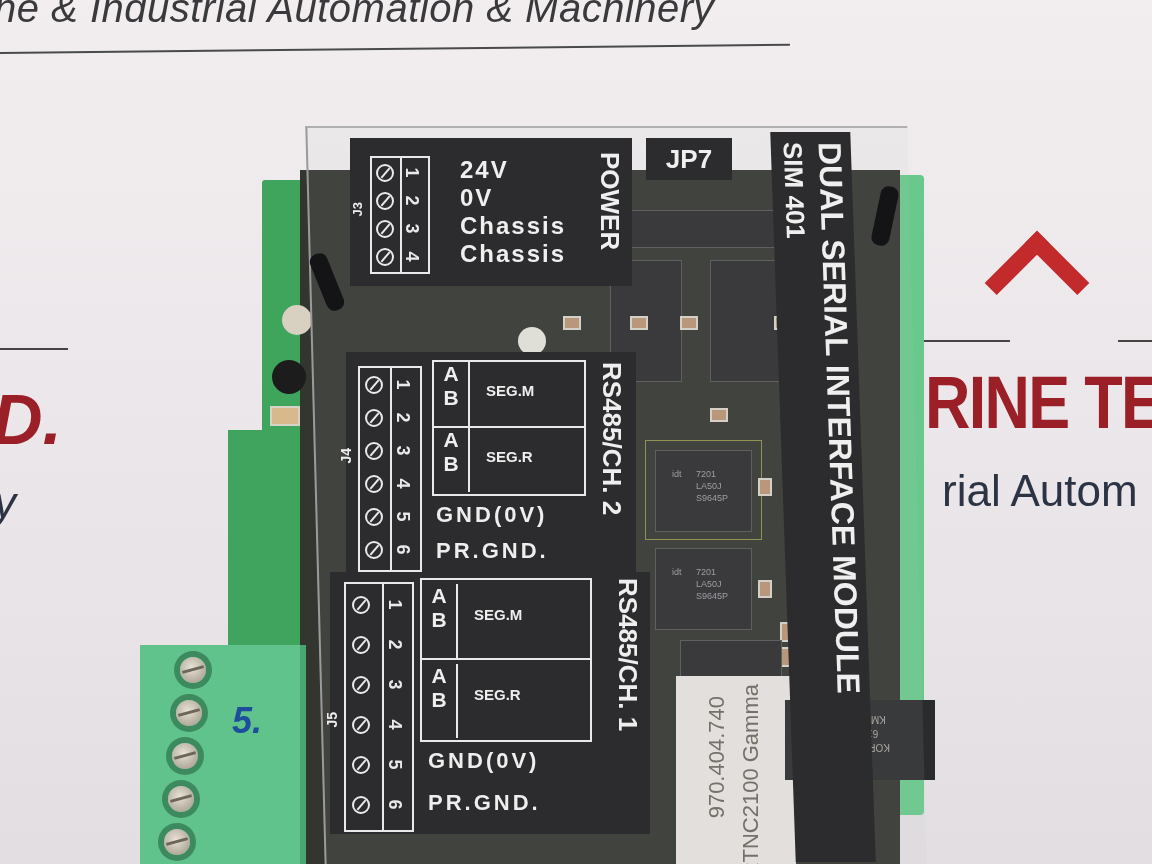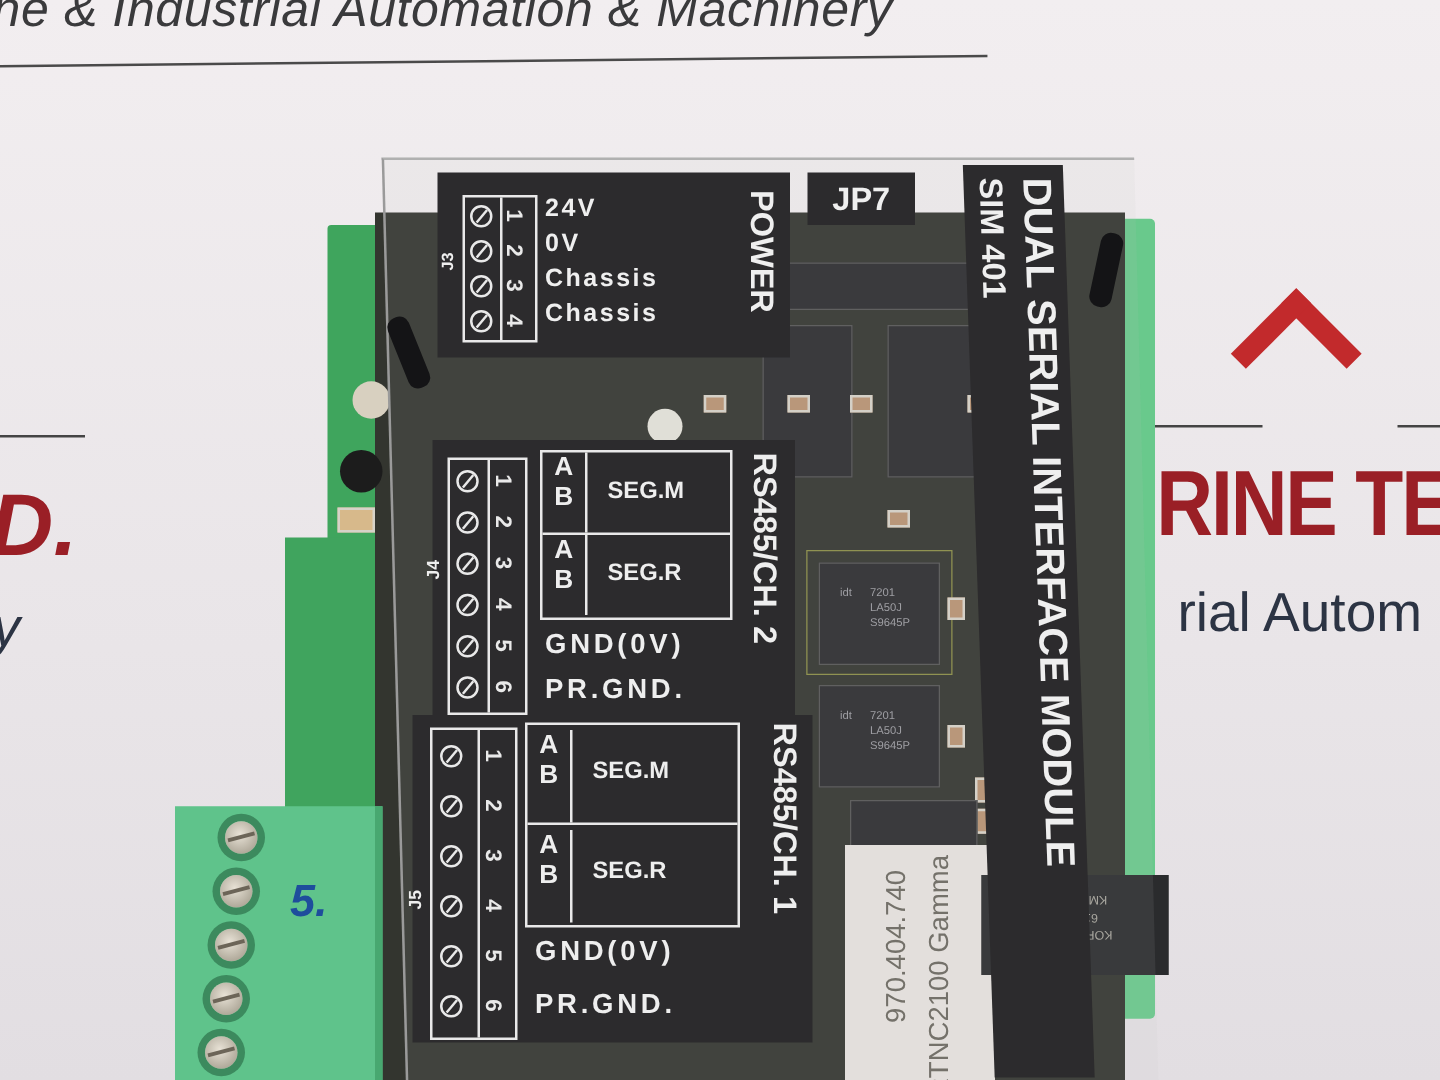--- a/index.html
+++ b/index.html
@@ -29,33 +29,33 @@
   .chip .txt{position:absolute;color:#9a9aa0;font-size:9px;line-height:10px;}
   .smd{position:absolute;background:#b89272;border:2px solid #d6d2c8;}
   .trace{position:absolute;border:1px solid #8b8e46;}
   .label-black{position:absolute;background:#1b1a1c;color:#f4f4f4;}
   .power-panel{left:350px;top:138px;width:282px;height:148px;}
   .power-col{position:absolute;left:20px;top:18px;width:56px;height:114px;border:2px solid #eee;}
   .power-col .div{position:absolute;left:28px;top:0;width:2px;height:100%;background:#eee;}
   .slot{position:absolute;width:18px;height:18px;border-radius:50%;border:2px solid #eee;box-sizing:border-box;}
   .slot:after{content:"";position:absolute;left:1px;top:6px;width:13px;height:2px;background:#eee;transform:rotate(-50deg);}
   .pin-num{position:absolute;font-size:18px;font-weight:bold;color:#eee;transform:rotate(90deg);}
-  .plabel{position:absolute;left:86px;font-size:20px;font-weight:bold;letter-spacing:2px;}
+  .plabel{position:absolute;left:110px;font-size:24px;font-weight:bold;letter-spacing:2px;}
   .vert{position:absolute;writing-mode:vertical-rl;font-weight:bold;white-space:nowrap;}
   .jp7{left:646px;top:138px;width:86px;height:42px;font-size:26px;font-weight:bold;text-align:center;line-height:42px;}
   .title-strip{left:783px;top:132px;width:80px;height:730px;transform:skewX(2deg);}
   .rs-panel{position:absolute;background:#1b1a1c;color:#f3f3f3;}
   .rs2{left:346px;top:352px;width:290px;height:225px;}
   .rs1{left:330px;top:572px;width:320px;height:262px;}
   .term{position:absolute;border:2px solid #eee;}
   .term .div{position:absolute;top:0;width:2px;height:100%;background:#eee;}
   .seg-box{position:absolute;border:2px solid #eee;}
   .seg-row{position:absolute;left:0;width:100%;border-bottom:2px solid #eee;}
   .seg-ab{position:absolute;left:0;width:34px;border-right:2px solid #eee;font-size:21px;font-weight:bold;text-align:center;}
-  .seg-name{position:absolute;font-size:19px;font-weight:bold;}
+  .seg-name{position:absolute;font-size:15px;font-weight:bold;}
   .gnd{position:absolute;font-size:22px;font-weight:bold;letter-spacing:3px;}
   .eprom{position:absolute;left:676px;top:676px;width:120px;height:188px;background:#e7e3df;}
   .eprom .t{position:absolute;color:#6b6860;font-size:22px;writing-mode:vertical-rl;transform:rotate(180deg);white-space:nowrap;}
   .ram{position:absolute;left:785px;top:700px;width:150px;height:80px;background:#2a2b2d;}
   .ram .t{position:absolute;color:#a6a49c;font-size:10px;transform:rotate(180deg);}
   .standoff{position:absolute;width:18px;height:60px;background:#141416;border-radius:8px;}
   .cap{position:absolute;border-radius:50%;}
 </style>
 </head>
 <body>

